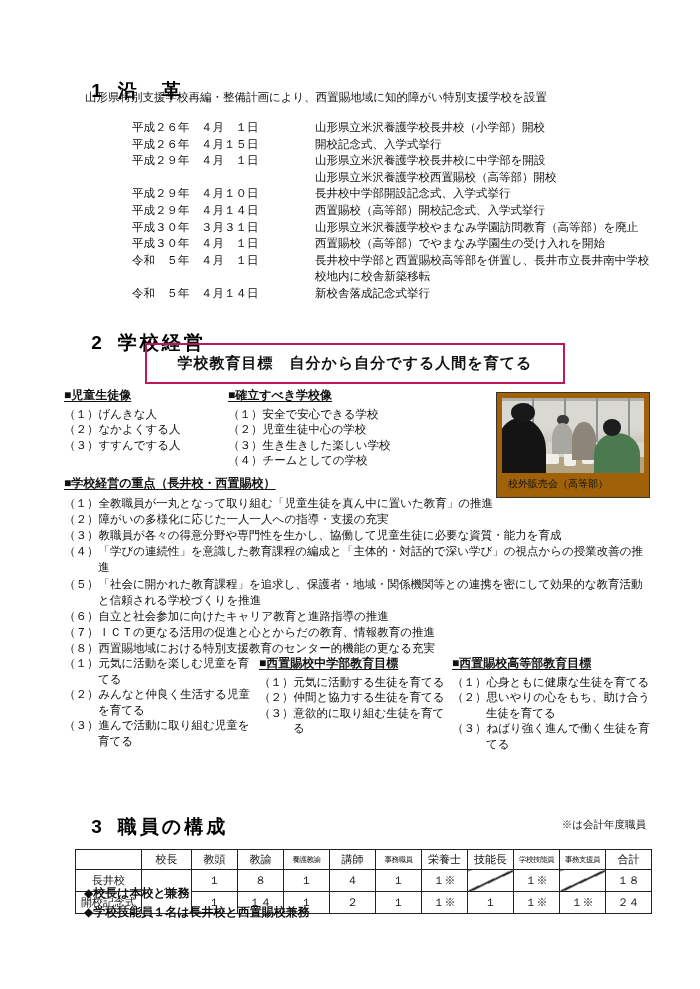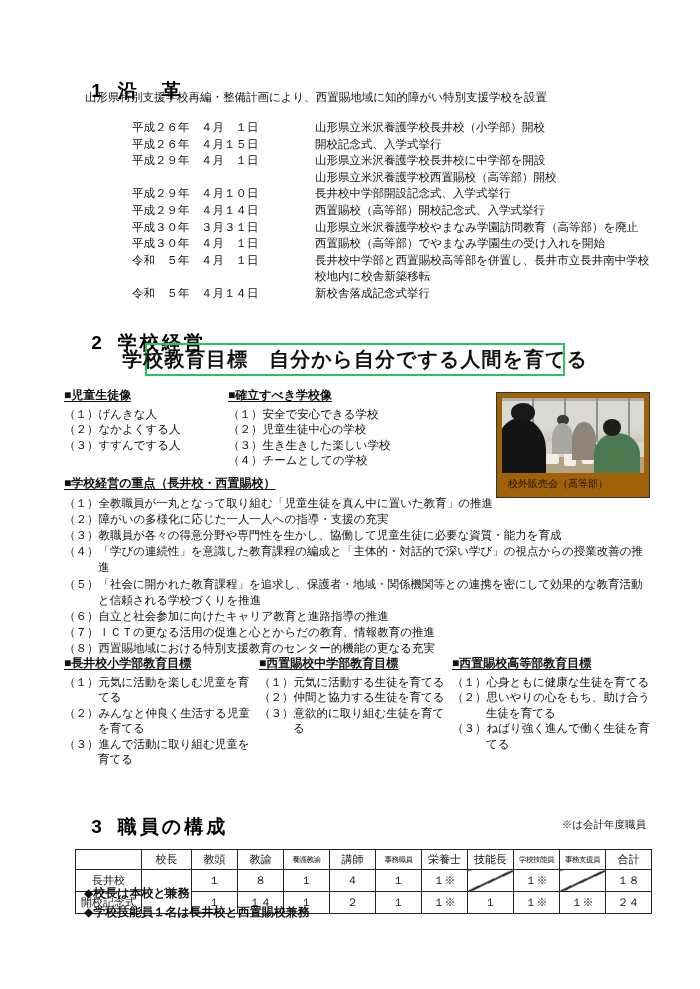--- a/index.html
+++ b/index.html
@@ -24,24 +24,24 @@
   .intro { position:absolute; left:85px; top:90px; font-size:11.5px; white-space:pre; }
 
   
   .timeline { position:absolute; left:88px; top:119px; font-size:11.5px; line-height:16.6px;margin-left:44px; }
   .t-row { display:flex; }
   .t-date { width:183px; white-space:pre; flex:0 0 auto; }
   .t-event { white-space:pre; }
 
   
   .goal-box {
-    position:absolute; left:145px; top:343px; width:420px; height:33px;
-    border:2px solid #22c55e; display:flex; align-items:center; justify-content:center;
+    position:absolute; left:145px; top:343px; width:420px; height:41px;
+    border:2px solid #be185d; display:flex; align-items:center; justify-content:center;
     font-family:"Liberation Sans","DejaVu Sans",sans-serif; font-weight:bold;
-    font-size:20px; letter-spacing:1px; white-space:pre;
+    font-size:15px; letter-spacing:1px; white-space:pre;
   }
 
   
   .sub-heading {
     font-family:"Liberation Sans","DejaVu Sans",sans-serif; font-weight:bold;
     font-size:12px; text-decoration:underline; text-underline-offset:2px;
     margin-bottom:3px; white-space:pre;
   }
   .block { position:absolute; font-size:11.5px; line-height:15.5px; }
   .pos-students { left:64px; top:388px; width:165px; }
@@ -211,21 +211,20 @@
     <div class="num-item">（２）障がいの多様化に応じた一人一人への指導・支援の充実</div>
     <div class="num-item">（３）教職員が各々の得意分野や専門性を生かし、協働して児童生徒に必要な資質・能力を育成</div>
     <div class="num-item">（４）「学びの連続性」を意識した教育課程の編成と「主体的・対話的で深い学び」の視点からの授業改善の推進</div>
     <div class="num-item">（５）「社会に開かれた教育課程」を追求し、保護者・地域・関係機関等との連携を密にして効果的な教育活動と信頼される学校づくりを推進</div>
     <div class="num-item">（６）自立と社会参加に向けたキャリア教育と進路指導の推進</div>
     <div class="num-item">（７）ＩＣＴの更なる活用の促進と心とからだの教育、情報教育の推進</div>
     <div class="num-item">（８）西置賜地域における特別支援教育のセンター的機能の更なる充実</div>
   </div>
 
   <div class="goal-col pos-goal1">
-    <div class="sub-heading">■長井校小学部教育目標</div>
     <div class="num-item">（１）元気に活動を楽しむ児童を育てる</div>
     <div class="num-item">（２）みんなと仲良く生活する児童を育てる</div>
     <div class="num-item">（３）進んで活動に取り組む児童を育てる</div>
   </div>
 
   <div class="goal-col pos-goal2">
     <div class="sub-heading">■西置賜校中学部教育目標</div>
     <div class="num-item">（１）元気に活動する生徒を育てる</div>
     <div class="num-item">（２）仲間と協力する生徒を育てる</div>
     <div class="num-item">（３）意欲的に取り組む生徒を育てる</div>

